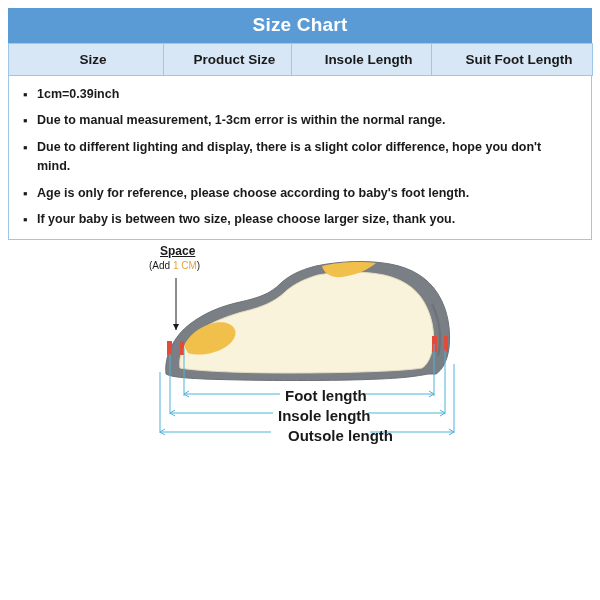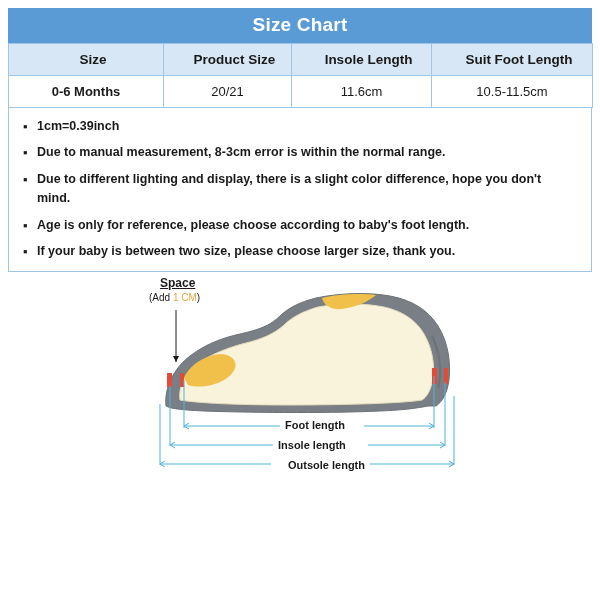--- a/index.html
+++ b/index.html
@@ -102,21 +102,21 @@
     width: 584px;
     height: 212px;
     margin-top: 4px;
     background: #ffffff;
   }
   .diagram svg {
     display: block;
   }
   .diagram-label {
     position: absolute;
-    font-size: 11px;
+    font-size: 15px;
     font-weight: bold;
     color: #1a1a1a;
     white-space: nowrap;
   }
   .lbl-space {
     left: 152px;
     top: 0px;
     font-size: 12px;
     text-decoration: underline;
   }
@@ -156,37 +156,31 @@
     </colgroup>
     <thead>
       <tr>
         <th>Size</th>
         <th>Product Size</th>
         <th>Insole Length</th>
         <th>Suit Foot Length</th>
       </tr>
     </thead>
     <tbody>
-      <tr>
-        <td class="c0">0-6 Months</td>
-        <td>20/21</td>
-        <td>11.6cm</td>
-        <td>10.5-11.5cm</td>
-      </tr>
     </tbody>
   </table>
 
   <div class="notes">
     <div class="note">
       <span class="bullet">▪</span>
       <span class="note-text">1cm=0.39inch</span>
     </div>
     <div class="note">
       <span class="bullet">▪</span>
-      <span class="note-text">Due to manual measurement, 8-3cm error is within the normal range.</span>
+      <span class="note-text">Due to manual measurement, 1-3cm error is within the normal range.</span>
     </div>
     <div class="note">
       <span class="bullet">▪</span>
       <span class="note-text">Due to different lighting and display, there is a slight color difference, hope you don't mind.</span>
     </div>
     <div class="note">
       <span class="bullet">▪</span>
       <span class="note-text">Age is only for reference, please choose according to baby's foot length.</span>
     </div>
     <div class="note">

